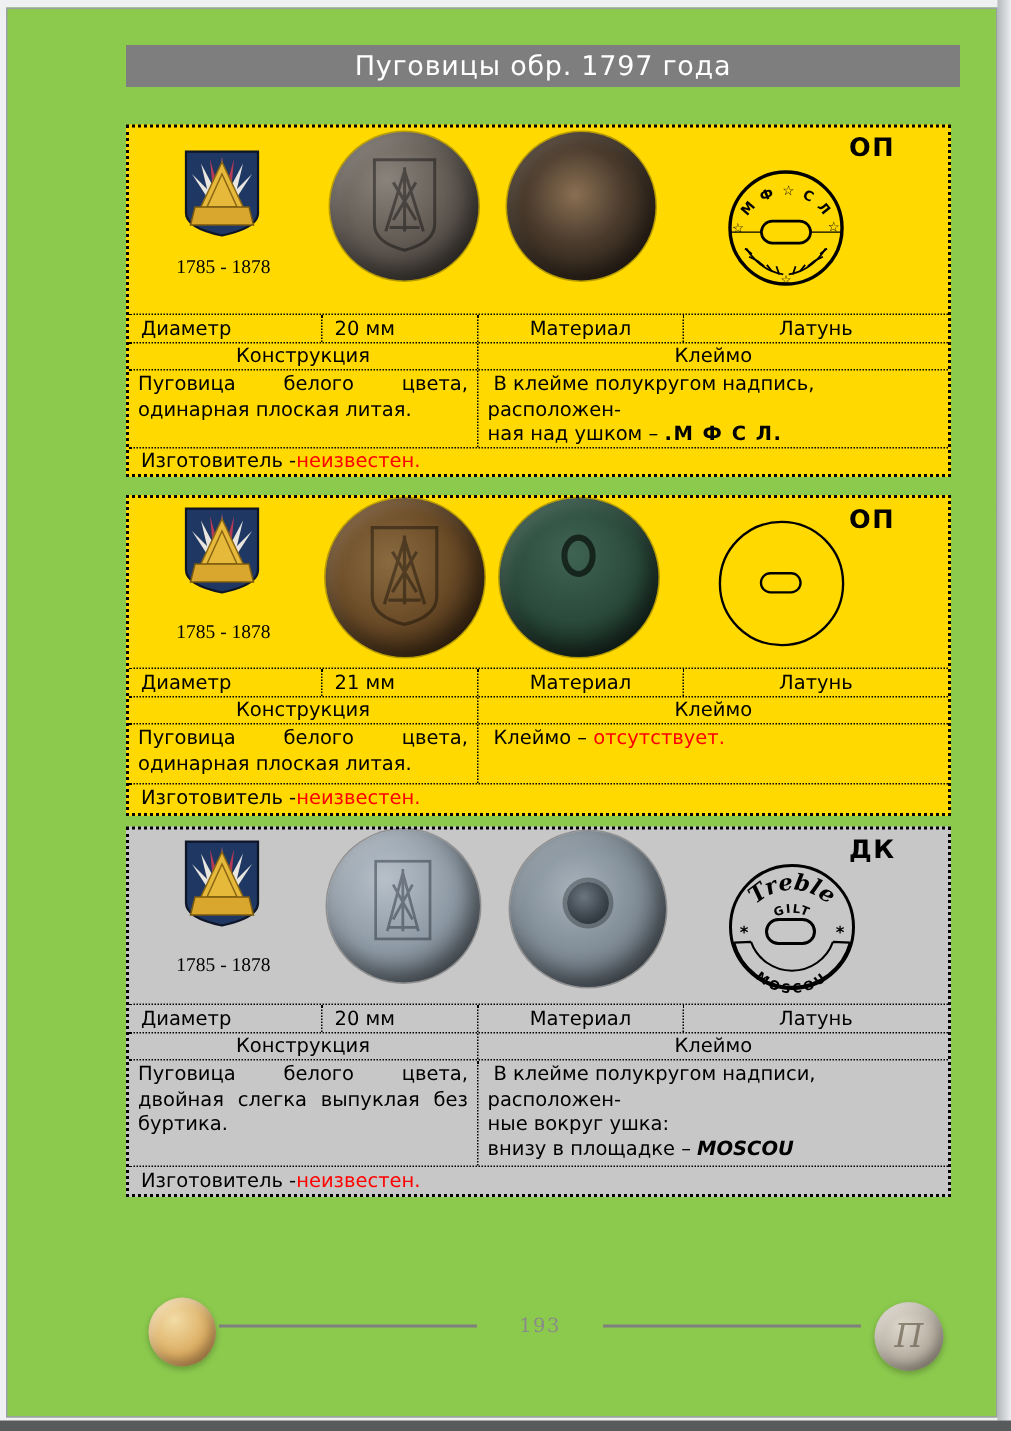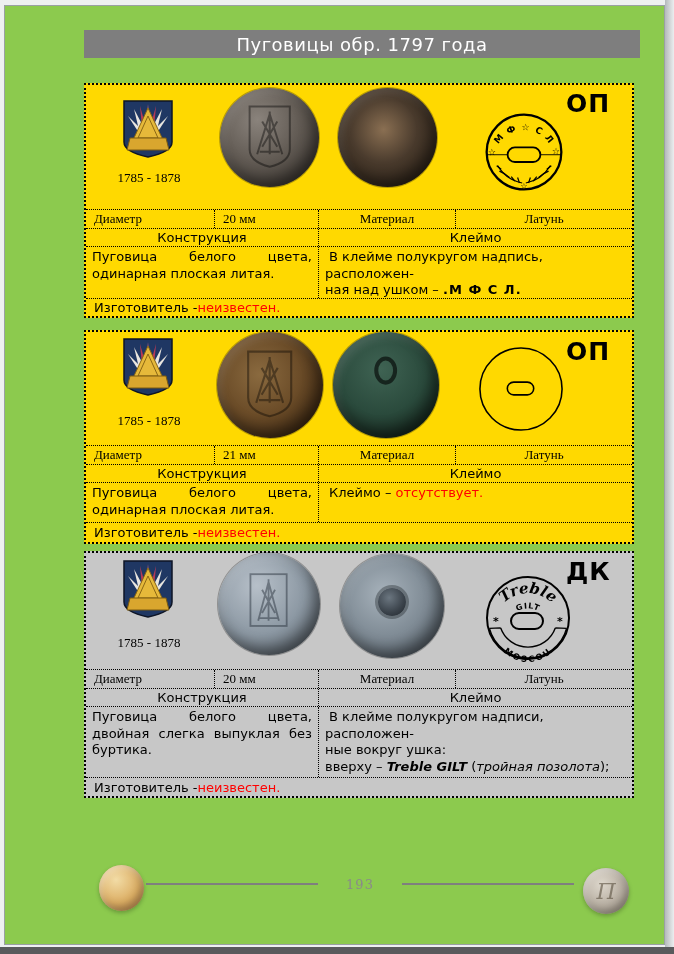--- a/index.html
+++ b/index.html
@@ -42,25 +42,25 @@
   #c3 .photo.back{left:254px;top:1px;width:104px;height:104px;
       background:radial-gradient(circle at 42% 38%, #a7b2bb, #7e8a94 50%, #59636c 82%, #434b53);}
   .shank{position:absolute;left:50%;top:46%;width:28px;height:28px;margin:-14px 0 0 -14px;border-radius:50%;
          background:radial-gradient(circle at 40% 35%, #6b7680, #3a424a 60%, #20262c);box-shadow:0 0 0 3px rgba(20,25,30,.35);}
 
   .stamp{position:absolute;}
   #c1 .stamp{left:397px;top:26px;width:82px;height:82px;}
   #c2 .stamp{left:391px;top:13px;width:88px;height:88px;}
   #c3 .stamp{left:397px;top:20px;width:90px;height:90px;}
 
-  .tag{position:absolute;left:480px;width:64px;font-size:25px;font-weight:bold;letter-spacing:1px;}
+  .tag{position:absolute;left:480px;width:64px;font-size:17px;font-weight:bold;letter-spacing:1px;}
   #c1 .tag{top:4px;} #c2 .tag{top:5px;} #c3 .tag{top:4px;}
 
   .trow{display:grid;border-top:1px dotted #000;box-sizing:border-box;}
-  .cols4{grid-template-columns:128px 104px 137px 177px;font-family:Liberation Serif, serif;}
+  .cols4{grid-template-columns:128px 104px 137px 177px;}
   .cols2{grid-template-columns:232px 314px;}
   .cols1{grid-template-columns:546px;}
   .tcell{font-size:13px;display:flex;align-items:center;overflow:hidden;box-sizing:border-box;}
   .tcell.vline{border-left:1px dotted #000;}
   .lpad{padding-left:8px;}
   .ctr{justify-content:center;}
   .tbody{display:block;padding:2px 6px 0;font-size:13px;line-height:16.5px;box-sizing:border-box;overflow:hidden;}
   .tbody.just{text-align:justify;}
   .ind{text-indent:4px;}
   .code{font-weight:bold;letter-spacing:1px;}
@@ -288,23 +288,20 @@
     <div class="trow cols2 r2">
       <div class="tcell ctr">Конструкция</div>
       <div class="tcell vline ctr">Клеймо</div>
     </div>
     <div class="trow cols2 r3">
       <div class="tbody just">Пуговица белого цвета, двойная слегка выпуклая без буртика.</div>
       <div class="tbody" style="border-left:1px dotted #000">
         <div class="ind">В клейме полукругом надписи, расположен-</div>
         <div>ные вокруг ушка:</div>
         <div>
-          <span>вверху – </span><span class="bi">Treble GILT</span><span> (</span><span class="it">тройная позолота</span><span>);</span>
-        </div>
-        <div>
           <span>внизу в площадке – </span><span class="bi">MOSCOU</span>
         </div>
       </div>
     </div>
     <div class="trow cols1 r4">
       <div class="tcell lpad">
         <span>Изготовитель - </span>
         <span class="red">неизвестен.</span>
       </div>
     </div>

